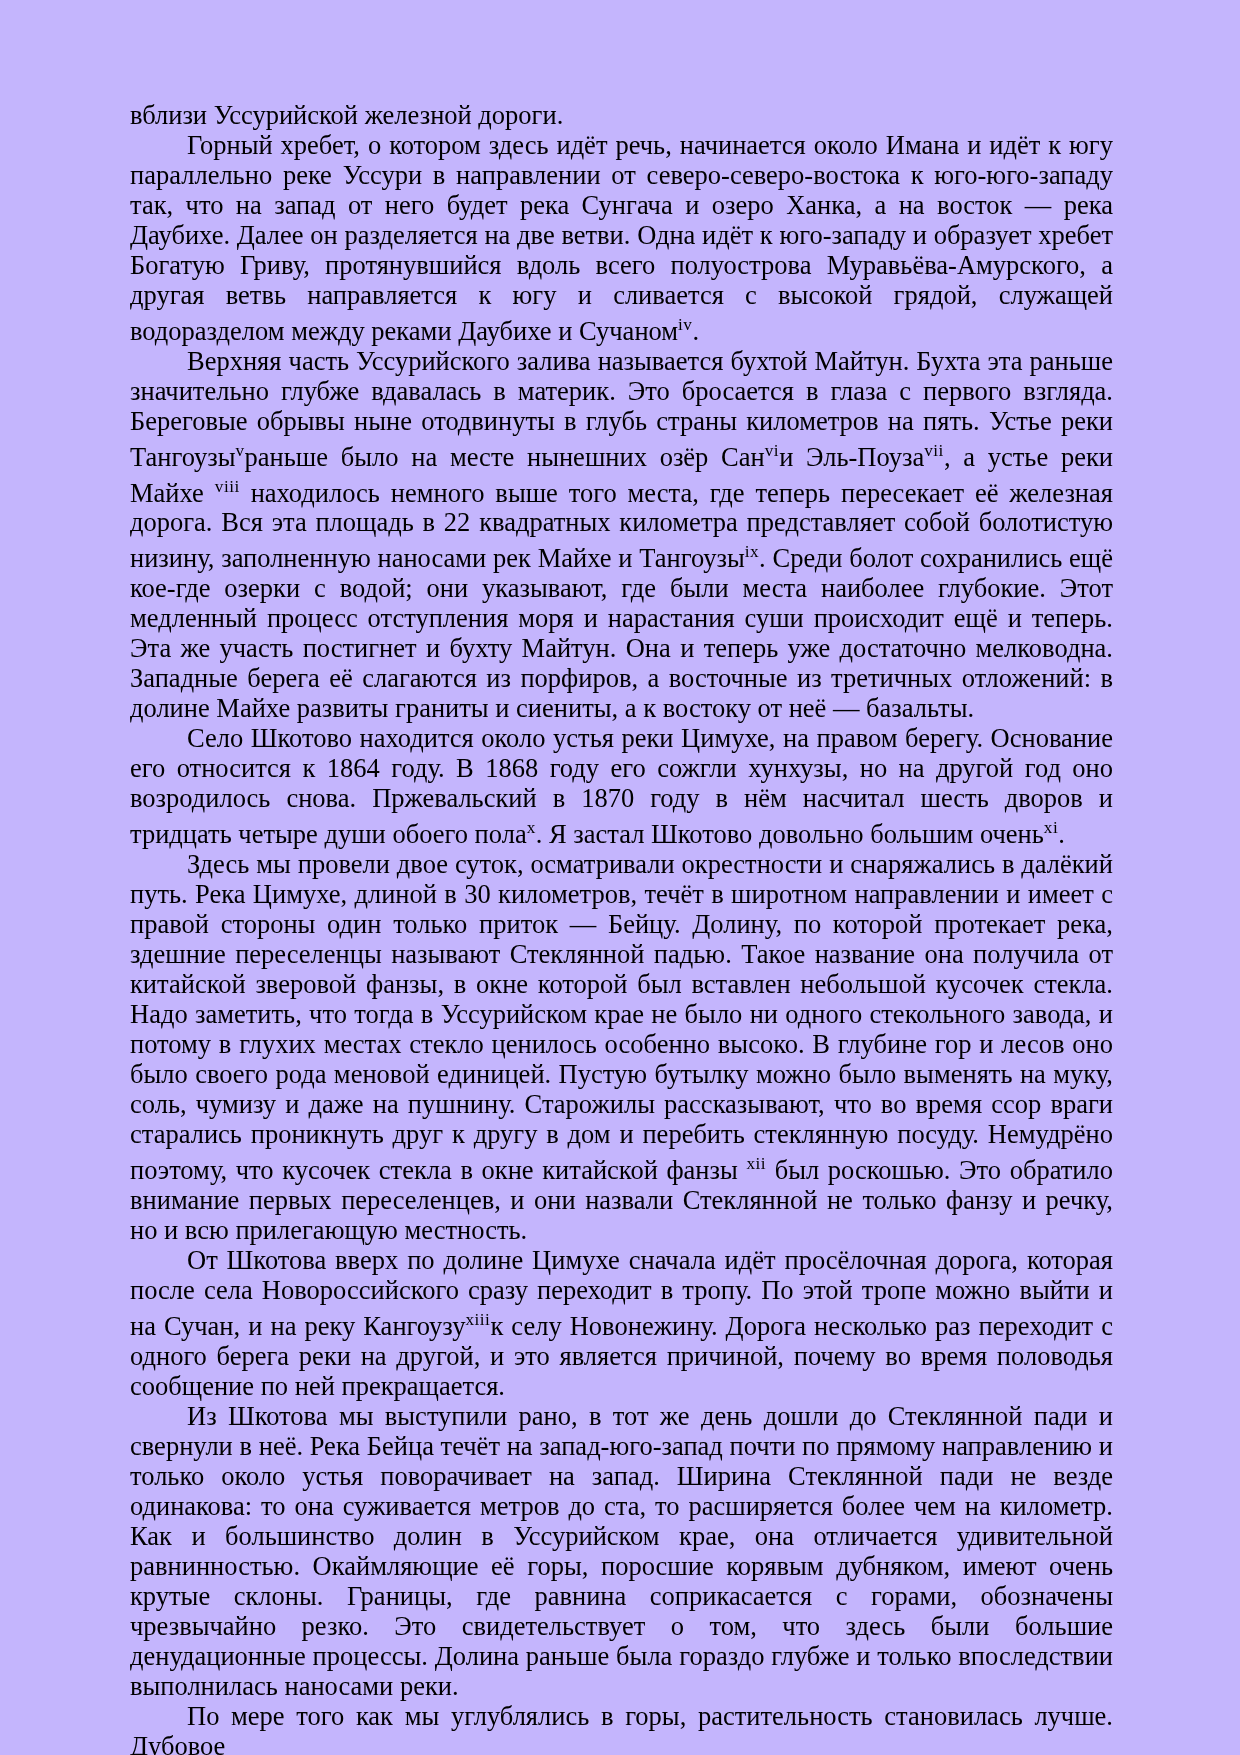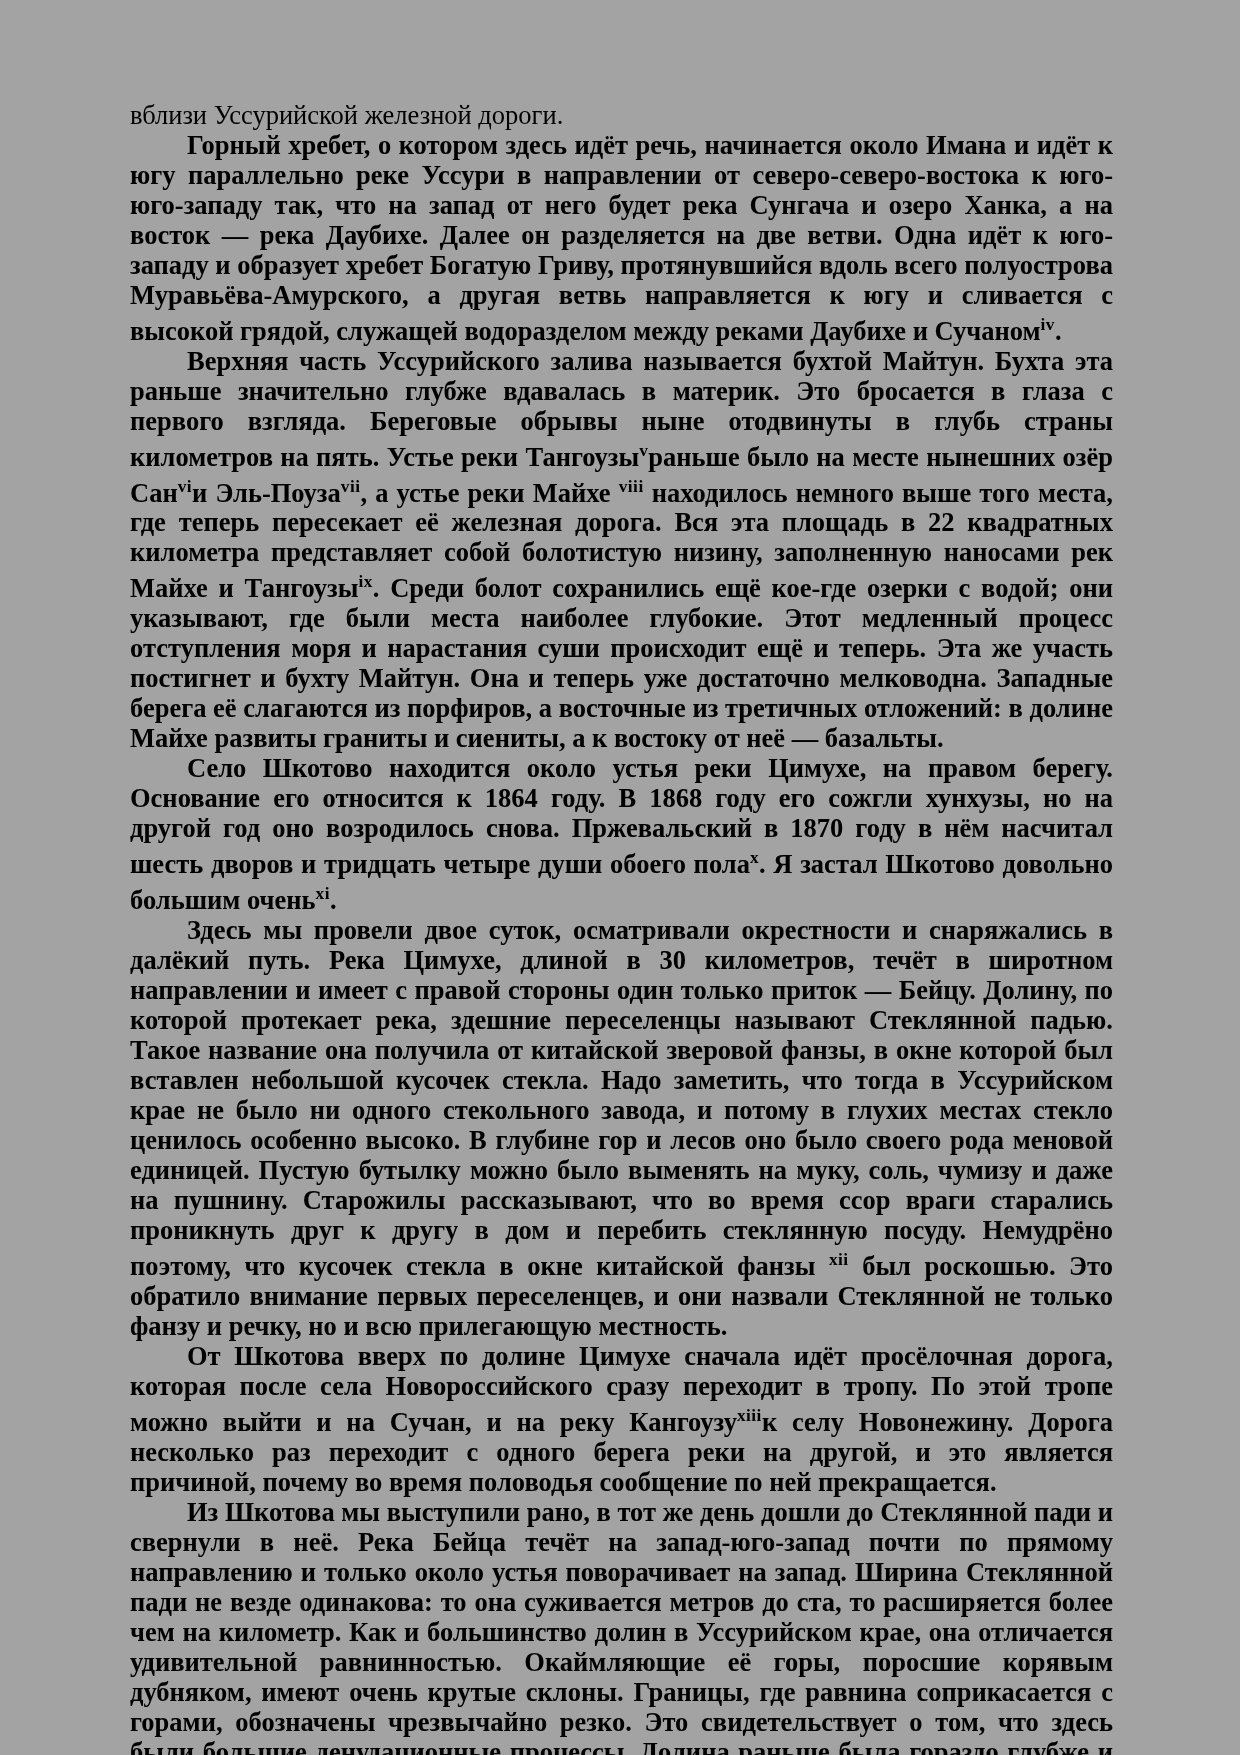--- a/index.html
+++ b/index.html
@@ -4,39 +4,38 @@
 <style>
   html, body {
     margin: 0;
     padding: 0;
     background: #ffffff;
   }
   .page {
     position: relative;
     width: 1240px;
     height: 1755px;
-    background: #a3a3a3;
+    background: #c4b5fd;
     box-sizing: border-box;
     padding: 100px 127px 0 130px;
     overflow: hidden;
   }
   .text-block {
     font-family: "Liberation Serif", "DejaVu Serif", serif;
     font-size: 26.5px;
     line-height: 30px;
     color: #000000;
     text-align: justify;
   }
   .text-block p {
     margin: 0;
     padding: 0;
   }
   .text-block p.indent {
     text-indent: 57px;
-    font-weight: bold;
   }
   .text-block sup {
     font-size: 0.65em;
     letter-spacing: 0.5px;
   }
 </style>
 </head>
 <body>
 
 <div class="page">

